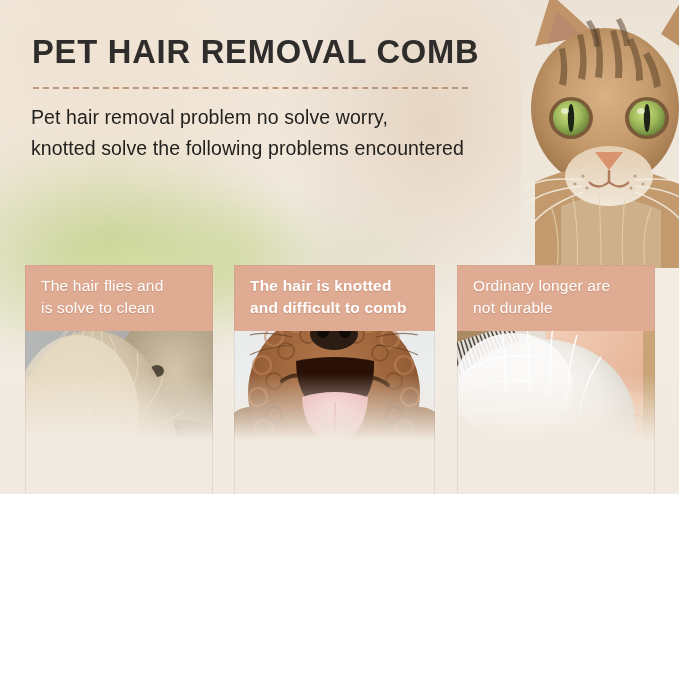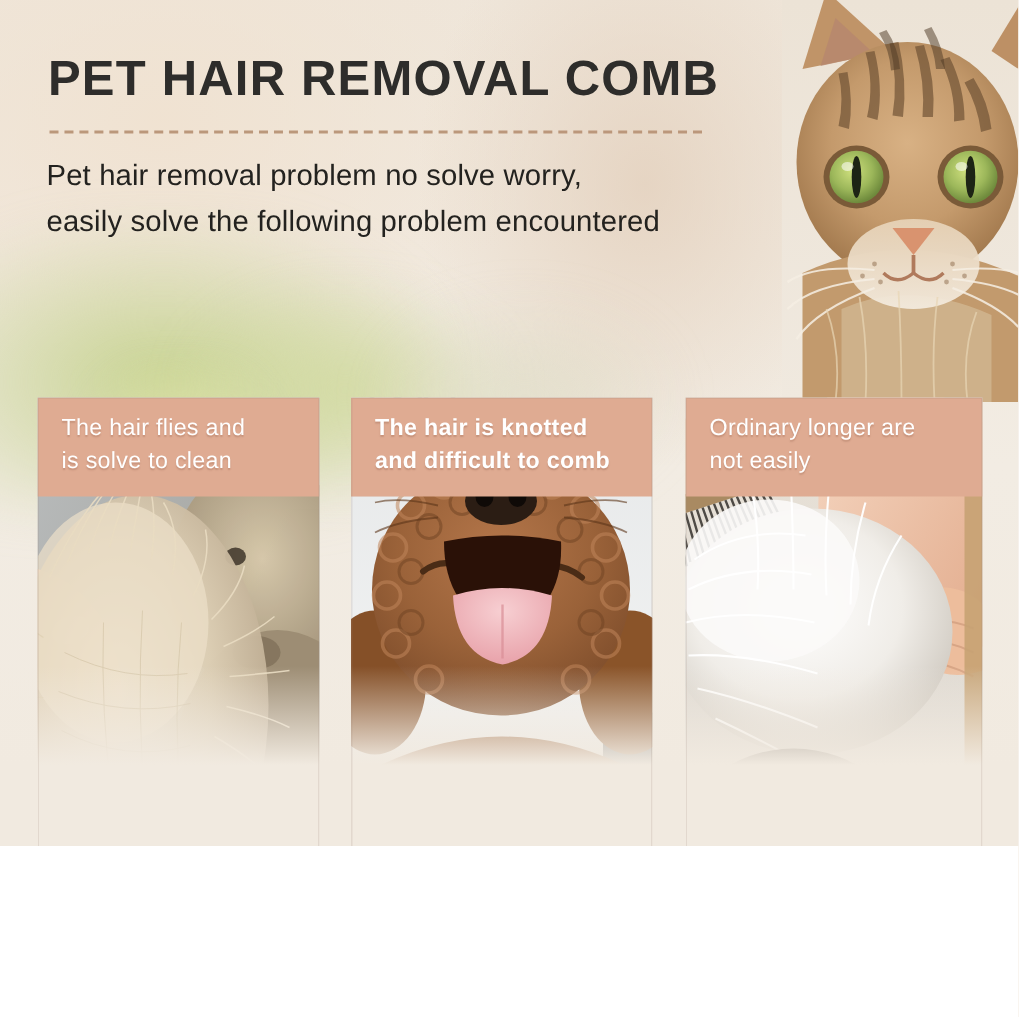--- a/index.html
+++ b/index.html
@@ -7,21 +7,21 @@
   html, body {
     width: 679px;
     height: 679px;
     overflow: hidden;
     font-family: "Liberation Sans", sans-serif;
   }
 
   #poster {
     position: relative;
     width: 679px;
-    height: 564px;
+    height: 494px;
     background: #f2ebe1;
     overflow: hidden;
   }
 
   
   .bg-base {
     position: absolute;
     inset: 0;
     background:
       linear-gradient(180deg, #efe6da 0%, #f1e9de 30%, #f2ece3 55%, #f1eae0 100%);
@@ -271,21 +271,21 @@
       </g>
     </svg>
   </div>
 
   <div class="title">PET HAIR REMOVAL COMB</div>
 
   <div class="divider"></div>
 
   <div class="subtitle">
     <span class="line">Pet hair removal problem no solve worry,</span>
-    <span class="line">easily solve the following problem encountered</span>
+    <span class="line">knotted solve the following problems encountered</span>
   </div>
 
   <div class="panels">
 
     <div class="panel panel-1">
       <div class="panel-photo">
         <svg viewBox="0 0 188 387" preserveAspectRatio="xMidYMid slice" xmlns="http://www.w3.org/2000/svg">
           <defs>
             <linearGradient id="p1bg" x1="0" y1="0" x2="1" y2="1">
               <stop offset="0%" stop-color="#b9bcbd"></stop>
@@ -605,21 +605,21 @@
               <path d="M0 316 L0 390 M8 316 L8 390 M16 316 L16 390 M24 316 L24 390
                        M32 316 L32 390 M40 316 L40 390 M48 316 L48 390 M56 316 L56 390"></path>
             </g>
           </g>
 
           <rect x="186" y="0" width="12" height="387" fill="#c7a273" opacity="0.9"></rect>
         </svg>
       </div>
       <div class="caption">
         <span class="cline">Ordinary longer are</span>
-        <span class="cline">not easily</span>
+        <span class="cline">not durable</span>
       </div>
       <div class="panel-border"></div>
     </div>
 
   </div>
 
   <div class="bg-bottom-fade"></div>
 </div>
 
 </body></html>

